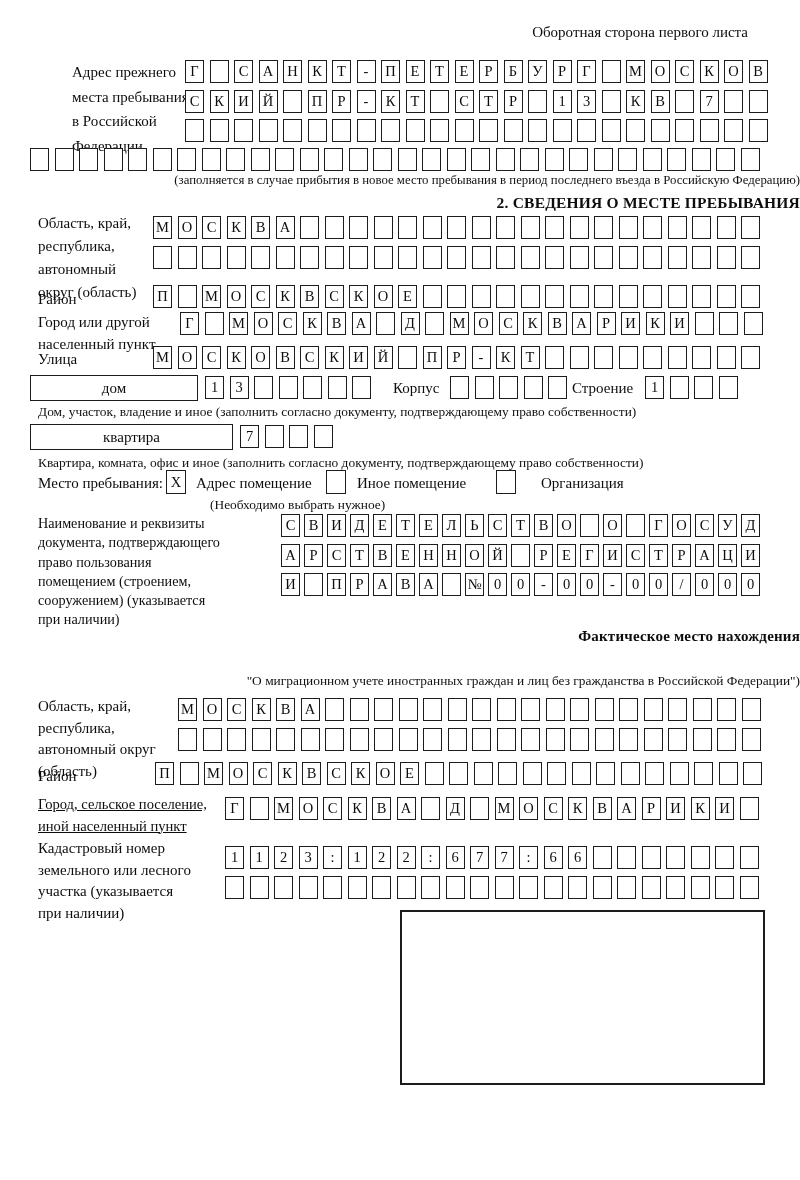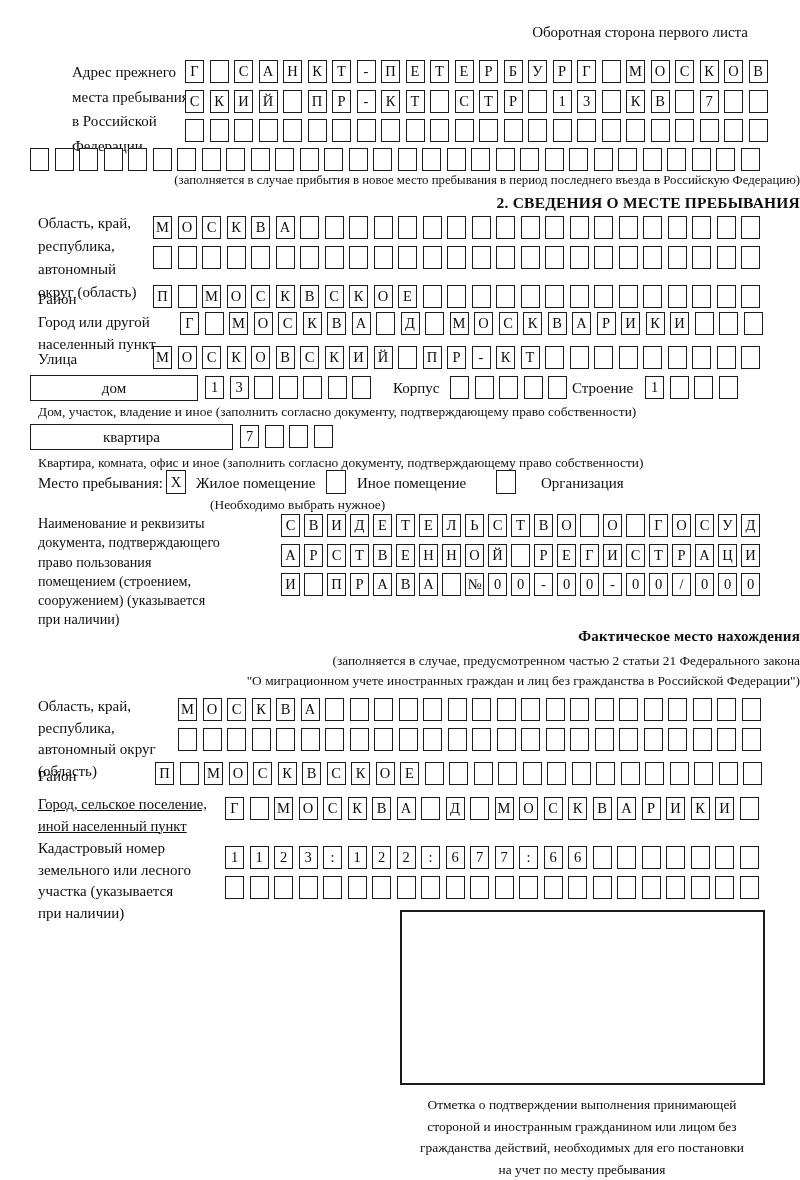--- a/index.html
+++ b/index.html
@@ -345,21 +345,21 @@
   <div class="abs boxrow" style="left:240px; top:425px;">
       <span class="cbox">7</span>
       <span class="cbox"></span>
       <span class="cbox"></span>
       <span class="cbox"></span>
     </div>
   <div class="abs note" style="left:38px; top:455px; font-size:13.4px;">Квартира, комната, офис и иное (заполнить согласно документу, подтверждающему право собственности)</div>
 
   <div class="abs lbl" style="left:38px; top:472px;">Место пребывания:</div>
   <span class="abs ckbox" style="left:166px; top:470px;">X</span>
-  <div class="abs lbl" style="left:196px; top:472px;">Жилое помещение</div>
+  <div class="abs lbl" style="left:196px; top:472px;">Адрес помещение</div>
   <span class="abs ckbox" style="left:326px; top:470px;"></span>
   <div class="abs lbl" style="left:357px; top:472px;">Иное помещение</div>
   <span class="abs ckbox" style="left:496px; top:470px;"></span>
   <div class="abs lbl" style="left:541px; top:472px;">Организация</div>
   <div class="abs note" style="left:210px; top:497px; font-size:13.4px;">(Необходимо выбрать нужное)</div>
 
   <div class="abs lbl" style="left:38px; top:514px; line-height:19.3px; font-size:14.2px; width:245px;">Наименование и реквизиты
 документа, подтверждающего
 право пользования
 помещением (строением,
@@ -431,21 +431,20 @@
         <span class="cbox">0</span>
         <span class="cbox">0</span>
         <span class="cbox">/</span>
         <span class="cbox">0</span>
         <span class="cbox">0</span>
         <span class="cbox">0</span>
       </div>
   </div>
 
   <div class="abs ctr ttl" style="top:628px; font-size:15px;">Фактическое место нахождения</div>
-  <div class="abs ctr note" style="top:653px; font-size:13.4px;">(заполняется в случае, предусмотренном частью 2 статьи 21 Федерального закона</div>
   <div class="abs ctr note" style="top:673px; font-size:13.4px;">"О миграционном учете иностранных граждан и лиц без гражданства в Российской Федерации")</div>
 
   <div class="abs lbl" style="left:38px; top:696px; line-height:21.5px;">Область, край,
 республика,
 автономный округ
 (область)</div>
   <div class="abs rowstack" style="left:178px; top:698px;">
     <div class="boxrow">
         <span class="cbox">М</span>
         <span class="cbox">О</span>
@@ -605,18 +604,14 @@
         <span class="cbox"></span>
         <span class="cbox"></span>
         <span class="cbox"></span>
         <span class="cbox"></span>
         <span class="cbox"></span>
         <span class="cbox"></span>
       </div>
   </div>
 
   <div class="abs stamp" style="left:400px; top:910px; width:365px; height:175px;"></div>
-  <div class="abs stampnote" style="left:393px; top:1094px; width:378px;">Отметка о подтверждении выполнения принимающей
-стороной и иностранным гражданином или лицом без
-гражданства действий, необходимых для его постановки
-на учет по месту пребывания</div>
 
 </div>
 
 </body></html>

